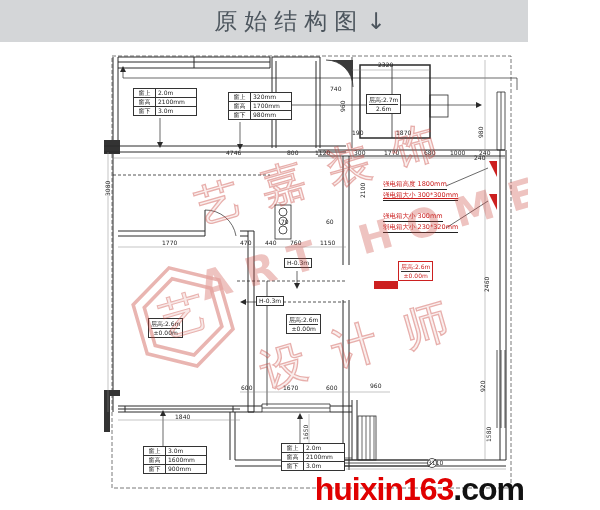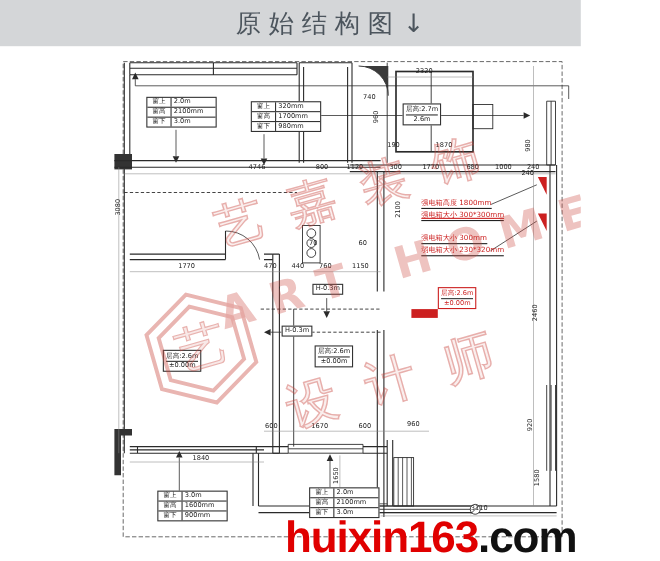--- a/index.html
+++ b/index.html
@@ -33,21 +33,21 @@
   .wm{position:absolute;left:55px;top:150px;width:480px;height:280px;transform:rotate(-16deg);
       opacity:.5;z-index:3;pointer-events:none;color:var(--wm,#c9473f);}
   .wm-txt{position:absolute;white-space:nowrap;color:rgba(201,71,63,.18);
           -webkit-text-stroke:1.3px rgba(201,71,63,.85);}
   .wm-brand{left:168px;top:6px;font-size:44px;letter-spacing:24px;}
   .wm-latin{left:150px;top:88px;font-size:40px;font-weight:700;letter-spacing:16px;
             color:rgba(201,71,63,.65);-webkit-text-stroke:0;}
   .wm-role{left:185px;top:180px;font-size:46px;letter-spacing:28px;}
   .wm-seal{position:absolute;left:40px;top:50px;}
   
-  .logo{position:absolute;right:4px;bottom:4px;z-index:7;font-weight:800;font-size:40px;
+  .logo{position:absolute;right:4px;bottom:4px;z-index:7;font-weight:800;font-size:32px;
         letter-spacing:-1px;line-height:34px;font-family:"Liberation Sans","DejaVu Sans",sans-serif;}
   .logo .red{color:var(--logo-red,#e00000);}
   .logo .blk{color:#111;}
 </style>
 </head>
 <body>
 
 <div class="page">
 
   <div class="hdr">

